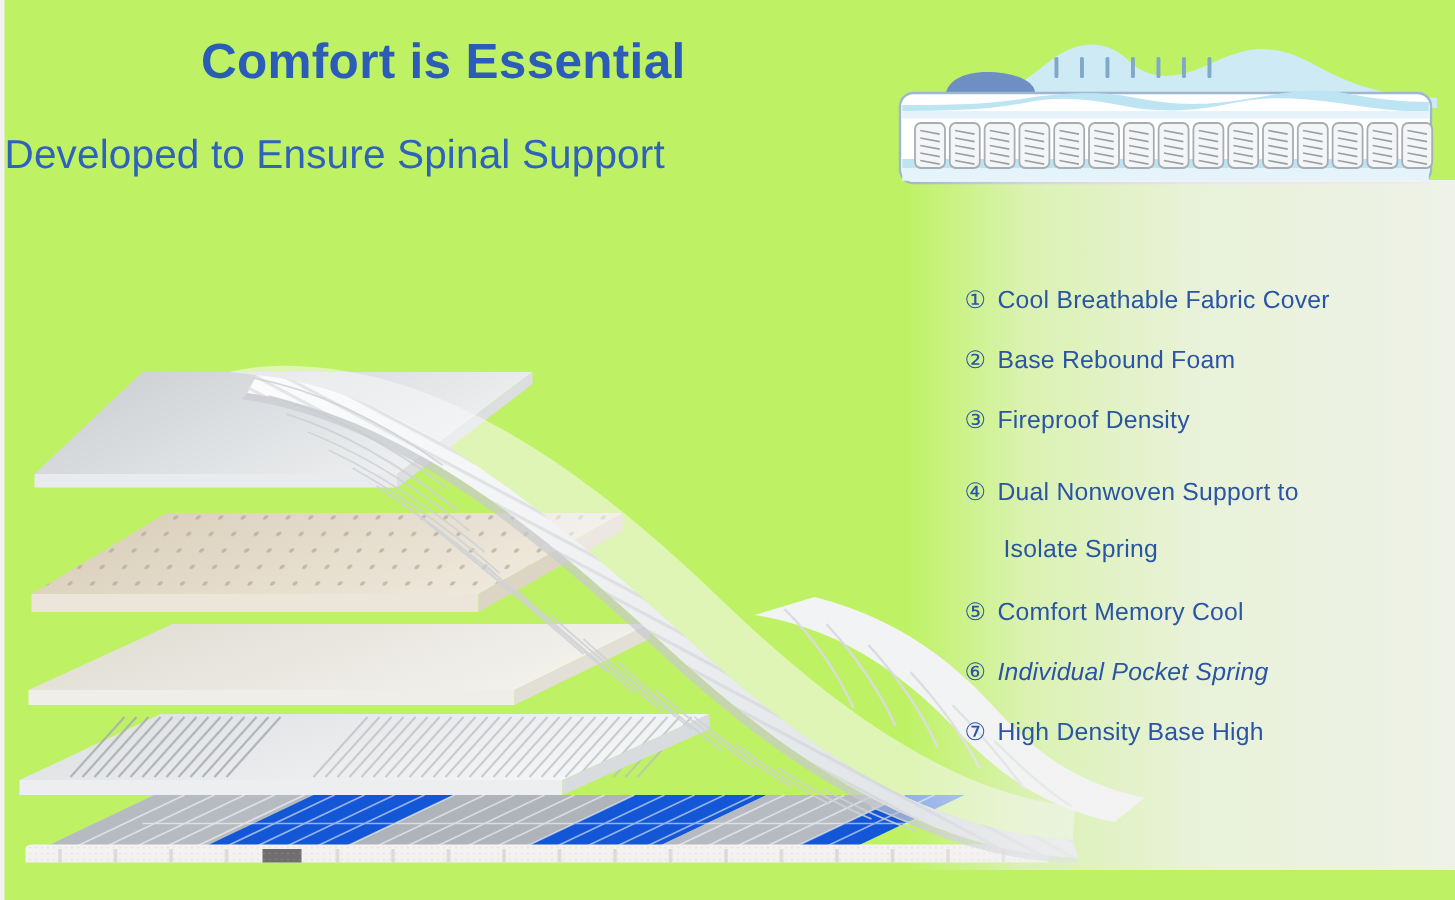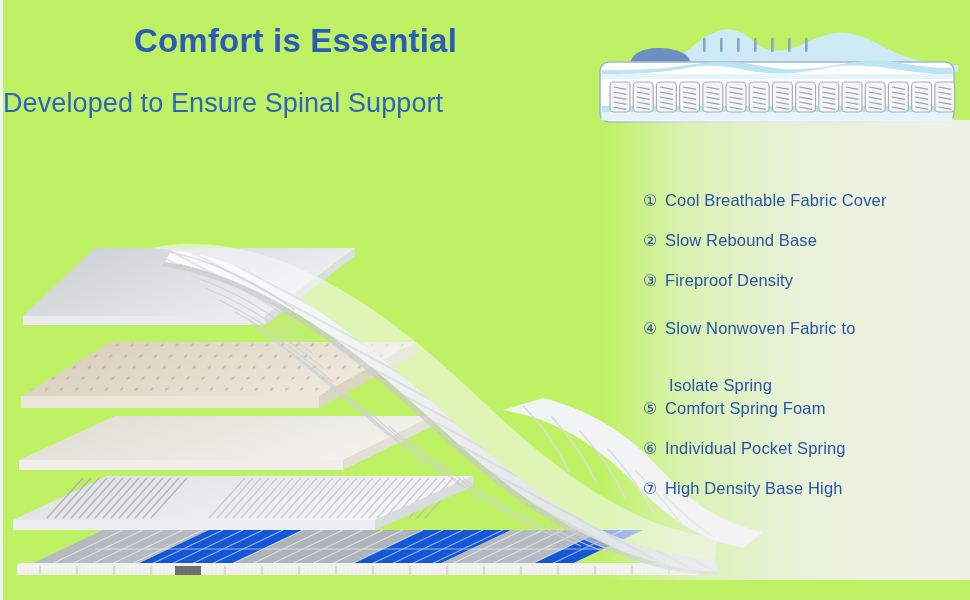--- a/index.html
+++ b/index.html
@@ -37,21 +37,21 @@
   }
 
   
   .features{position:absolute;left:640px;top:190px;width:330px;}
   .feat{
     position:relative;color:#2a55a5;font-size:16.5px;line-height:21px;
     letter-spacing:.15px;white-space:nowrap;
   }
   .feat .num{display:inline-block;width:22px;font-size:16px;}
   .feat .txt{display:inline;}
-  .feat .cont{display:block;padding-left:26px;margin-top:36px;}
+  .feat .cont{display:block;padding-left:26px;margin-top:17px;}
 </style>
 </head>
 <body>
 
 <div class="stage">
 
   <div class="headline">Comfort is Essential</div>
   <div class="subhead">Developed to Ensure Spinal Support</div>
 
   <div class="icon-diagram">
@@ -457,33 +457,33 @@
     </svg>
   </div>
 
   <div class="fade-right"></div>
 
   <div class="features">
     <div class="feat" style="position:absolute;top:0px;left:0;">
       <span class="num">①</span><span class="txt">Cool Breathable Fabric Cover</span>
     </div>
     <div class="feat" style="position:absolute;top:40px;left:0;">
-      <span class="num">②</span><span class="txt">Slow Rebound Base</span>
+      <span class="num">②</span><span class="txt">Base Rebound Foam</span>
     </div>
     <div class="feat" style="position:absolute;top:80px;left:0;">
       <span class="num">③</span><span class="txt">Fireproof Density</span>
     </div>
     <div class="feat" style="position:absolute;top:128px;left:0;">
-      <span class="num">④</span><span class="txt">Slow Nonwoven Fabric to</span>
+      <span class="num">④</span><span class="txt">Dual Nonwoven Support to</span>
       <span class="cont">Isolate Spring</span>
     </div>
     <div class="feat" style="position:absolute;top:208px;left:0;">
-      <span class="num">⑤</span><span class="txt">Comfort Spring Foam</span>
-    </div>
-    <div class="feat" style="position:absolute;top:248px;left:0;">
+      <span class="num">⑤</span><span class="txt">Comfort Memory Cool</span>
+    </div>
+    <div class="feat" style="position:absolute;top:248px;left:0;font-style:italic;">
       <span class="num">⑥</span><span class="txt">Individual Pocket Spring</span>
     </div>
     <div class="feat" style="position:absolute;top:288px;left:0;">
       <span class="num">⑦</span><span class="txt">High Density Base High</span>
     </div>
   </div>
 
 </div>
 
 </body></html>

